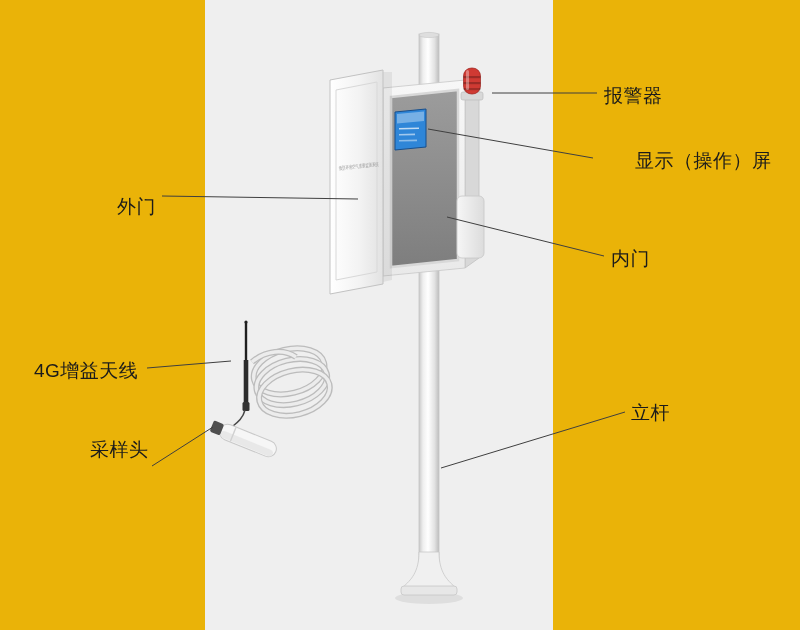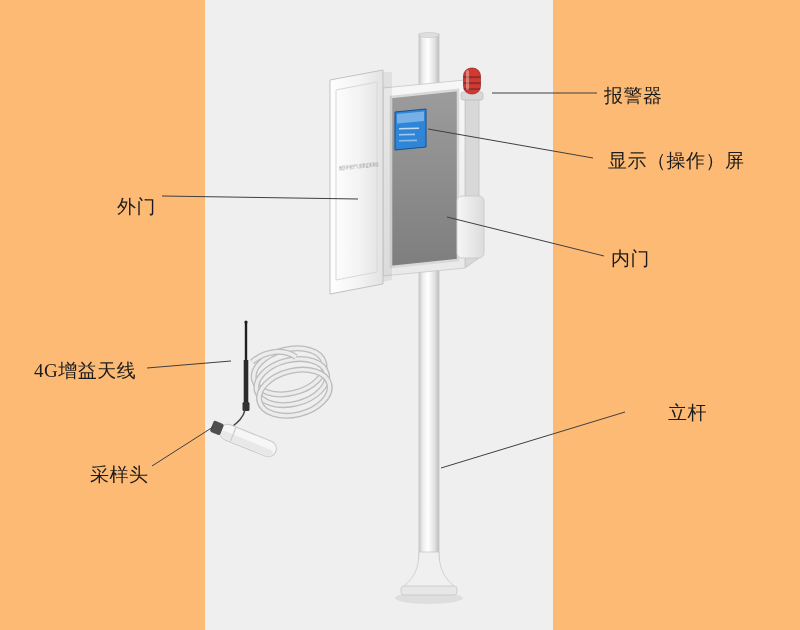--- a/index.html
+++ b/index.html
@@ -1,17 +1,17 @@
 <!DOCTYPE html>
 <html><head>
 <meta charset="utf-8">
 <style>
   html,body { margin:0; padding:0; background:#ffffff; }
   .stage {
-    position:relative; width:800px; height:630px; background:#fdba74;
+    position:relative; width:800px; height:630px; background:#eab308;
     overflow:hidden; font-family:"Liberation Sans", sans-serif;
   }
   .panel-bg {
     position:absolute; left:205px; top:0; width:348px; height:630px;
     background:#efefef;
   }
   .illustration { position:absolute; left:0; top:0; }
   .label {
     position:absolute; font-size:19px; color:#1b1b1b; white-space:nowrap;
     letter-spacing:0.5px;
@@ -134,20 +134,20 @@
       <line class="leader" x1="428" y1="129" x2="593" y2="158"></line>
       <line class="leader" x1="162" y1="196" x2="358" y2="199"></line>
       <line class="leader" x1="447" y1="217" x2="604" y2="256"></line>
       <line class="leader" x1="147" y1="368" x2="231" y2="361"></line>
       <line class="leader" x1="152" y1="466" x2="213" y2="427"></line>
       <line class="leader" x1="441" y1="468" x2="625" y2="412"></line>
     </g>
   </svg>
 
   <div class="label" style="left:604px; top:83px;">报警器</div>
-  <div class="label" style="left:608px; top:148px;">显示（操作）屏</div>
+  <div class="label" style="left:635px; top:148px;">显示（操作）屏</div>
   <div class="label" style="left:117px; top:194px;">外门</div>
   <div class="label" style="left:611px; top:246px;text-align:right;">内门</div>
-  <div class="label" style="left:34px; top:358px;font-family:Liberation Serif, serif;">4G增益天线</div>
-  <div class="label" style="left:90px; top:462px;">采样头</div>
-  <div class="label" style="left:631px; top:400px;margin-left:37px;">立杆</div>
+  <div class="label" style="left:34px; top:358px;">4G增益天线</div>
+  <div class="label" style="left:90px; top:437px;">采样头</div>
+  <div class="label" style="left:631px; top:400px;">立杆</div>
 
 </div>
 
 </body></html>

